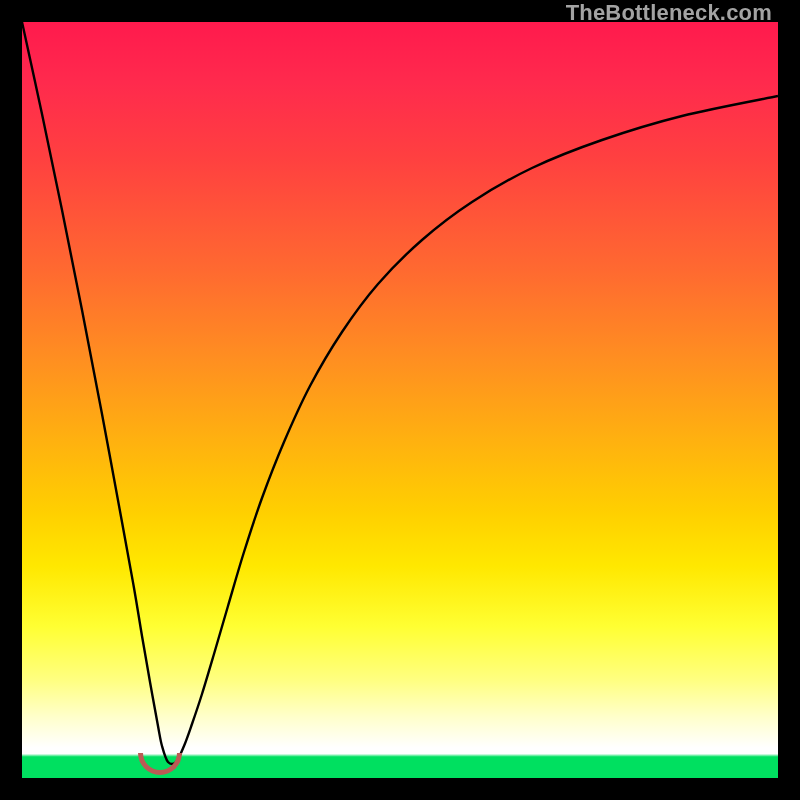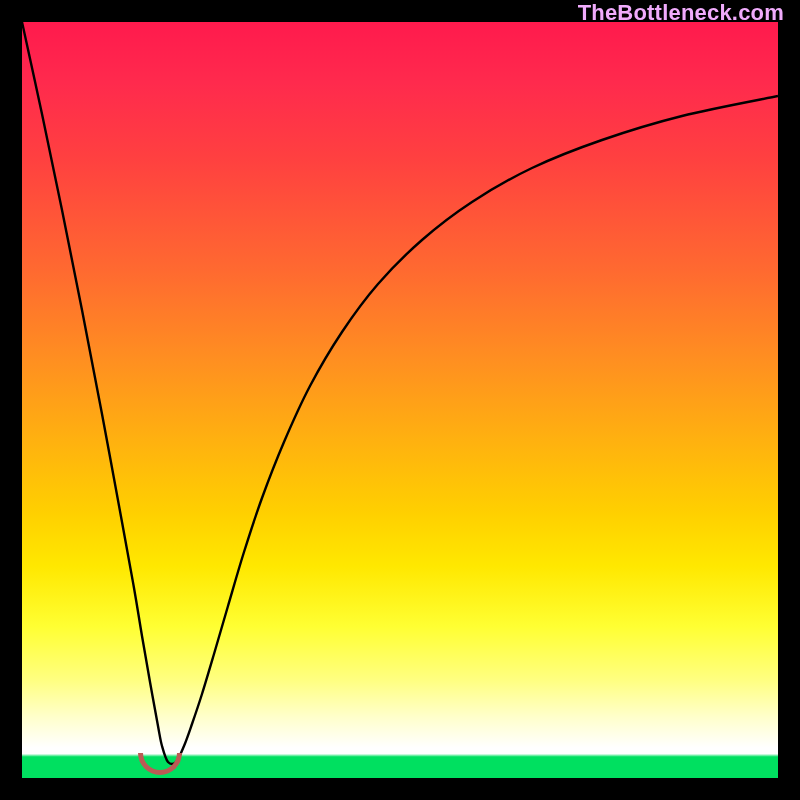--- a/index.html
+++ b/index.html
@@ -41,25 +41,25 @@
       #ffffff 96.0%,
       #ffffff 96.8%,
       #00e060 97.2%,
       #00e060 100%
     );
     overflow: hidden;
   }
   .watermark {
     position: absolute;
     top: 0px;
-    right: 16px;
+    right: 28px;
     font-family: Arial, Helvetica, sans-serif;
     font-size: 22px;
     font-weight: 600;
-    color: #f0abfc;
+    color: #a3a3a3;
     letter-spacing: 0.2px;
   }
   svg.curve {
     position: absolute;
     left: 0;
     top: 0;
     width: 756px;
     height: 756px;
   }
   .minmarker {

